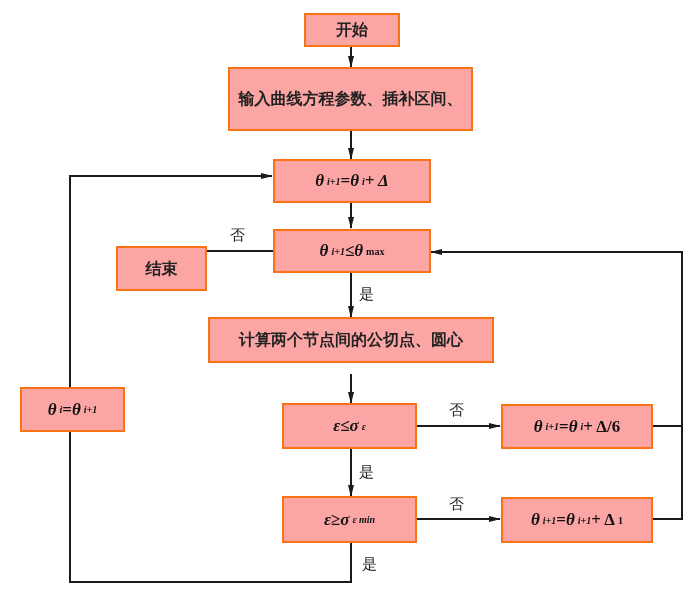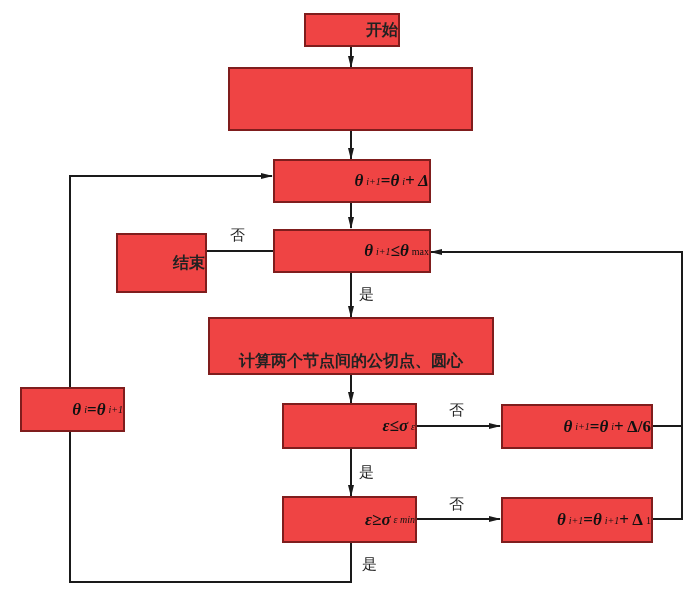--- a/index.html
+++ b/index.html
@@ -1,22 +1,22 @@
 <!DOCTYPE html>
 <html><head>
 <meta charset="utf-8">
 <style>
   html, body { margin:0; padding:0; background:#ffffff; }
   body { width:700px; height:603px; position:relative; overflow:hidden;
          font-family:"Liberation Serif", "DejaVu Serif", serif; color:#111; }
-  .box { position:absolute; border:2px solid #7f1d1d; box-sizing:border-box; background:#ef4444;
-         display:flex; align-items:center; justify-content:flex-end; text-align:center; }
+  .box { position:absolute; border:2px solid #f97316; box-sizing:border-box; background:#fca5a5;
+         display:flex; align-items:center; justify-content:center; text-align:center; }
   .cn { font-family:"DejaVu Sans", "Liberation Sans", sans-serif; font-size:16px; line-height:24px; font-weight:bold; color:#222; }
   .math { font-family:"Liberation Serif", "DejaVu Serif", serif; font-style:italic; font-weight:bold; font-size:17px; white-space:nowrap; }
-  .math sub { font-size:10px; font-weight:normal; margin-left:3px; }
+  .math sub { font-size:10px; font-weight:bold; margin-left:3px; }
   .math .up { font-style:normal; }
   .lbl { position:absolute; font-family:"DejaVu Sans", "Liberation Sans", sans-serif; font-size:15px; color:#222; }
   svg.conn { position:absolute; left:0; top:0; }
 </style>
 </head>
 <body>
 
 <svg class="conn" width="700" height="603">
   <defs>
     <marker id="arr" markerWidth="12" markerHeight="8" refX="11" refY="4" orient="auto" markerUnits="userSpaceOnUse">
@@ -38,44 +38,45 @@
     <polyline points="351,542 351,582 70,582 70,431"></polyline>
     <polyline points="70,387 70,176 272,176" marker-end="url(#arr)"></polyline>
   </g>
 </svg>
 
 <div class="box cn" style="left:304px;top:13px;width:96px;height:34px;">
   <span>开始</span>
 </div>
 
 <div class="box cn" style="left:228px;top:67px;width:245px;height:64px;flex-direction:column;">
+  <span>输入曲线方程参数、插补区间、</span>
 </div>
 
 <div class="box math" style="left:273px;top:159px;width:158px;height:44px;">
   <span>θ</span>
     <sub>i+1</sub>
     <span class="up">= </span>
     <span>θ</span>
     <sub>i</sub>
     <span> + Δ</span>
 </div>
 
 <div class="box math" style="left:273px;top:229px;width:158px;height:44px;">
   <span>θ</span>
     <sub>i+1</sub>
     <span class="up"> ≤ </span>
     <span>θ</span>
     <sub class="up">max</sub>
 </div>
 
-<div class="box cn" style="left:116px;top:233px;width:91px;height:60px;">
+<div class="box cn" style="left:116px;top:246px;width:91px;height:45px;">
   <span>结束</span>
 </div>
 
-<div class="box cn" style="left:208px;top:317px;width:286px;height:58px;flex-direction:column;">
+<div class="box cn" style="left:208px;top:317px;width:286px;height:46px;flex-direction:column;">
   <span>计算两个节点间的公切点、圆心</span>
 </div>
 
 <div class="box math" style="left:282px;top:403px;width:135px;height:46px;">
   <span>ε</span>
     <span class="up"> ≤ </span>
     <span>σ</span>
     <sub>ε</sub>
 </div>
 

